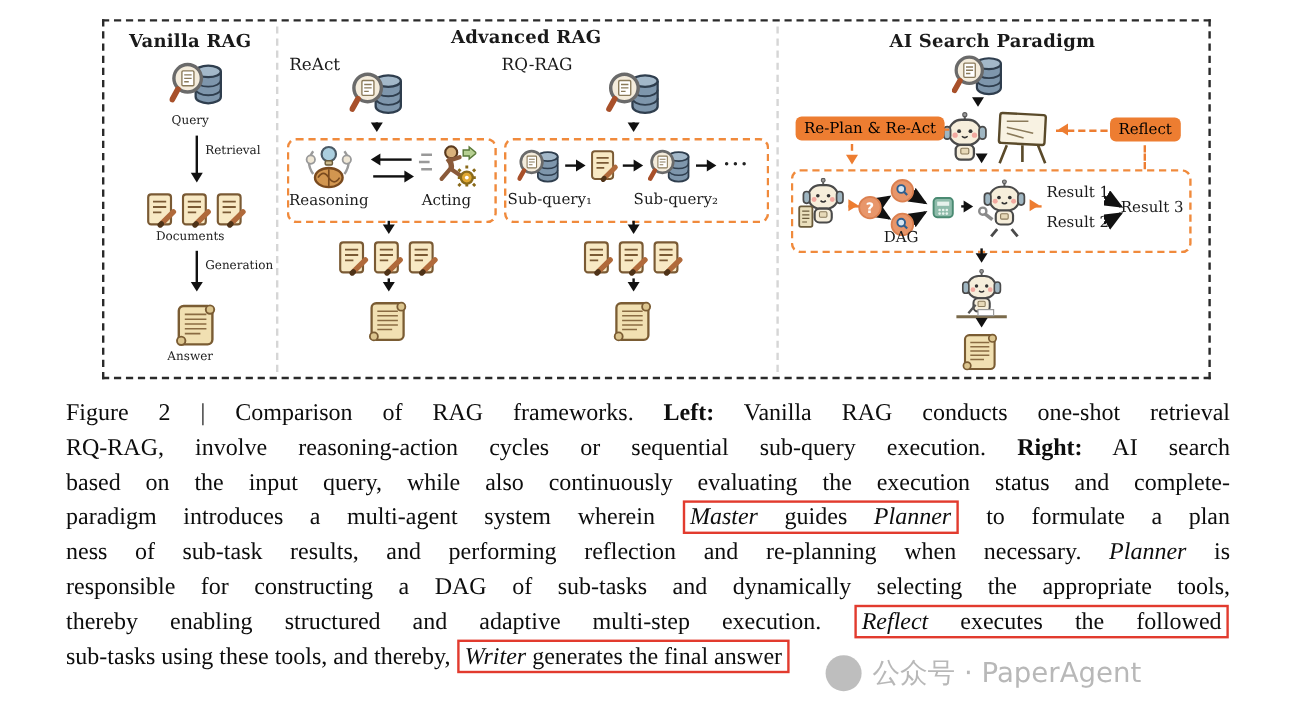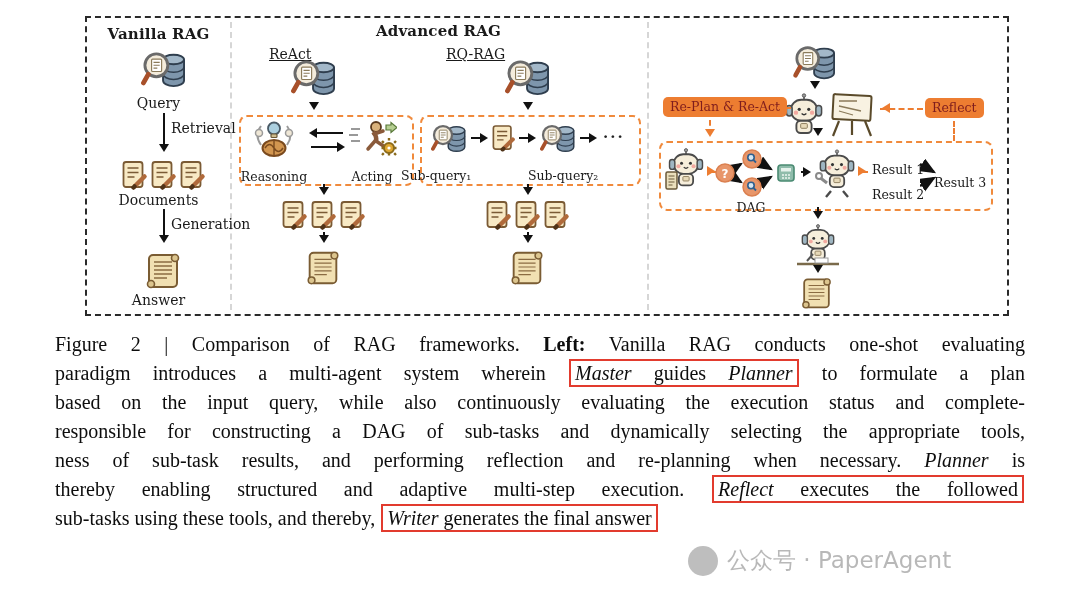--- a/index.html
+++ b/index.html
@@ -4,27 +4,27 @@
 <style>
   html,body{margin:0;padding:0;background:#fff;}
   .stage{position:relative;width:1080px;height:601px;background:#fff;overflow:hidden;
          font-family:"DejaVu Serif",serif;color:#1a1a1a;}
   .defs{position:absolute;width:0;height:0;overflow:hidden;}
   .fig{position:absolute;left:85px;top:16px;width:920px;height:296px;
        border:2px dashed #2a2a2a;}
   .fig *{position:absolute;}
   .divider{top:4px;bottom:4px;width:0;border-left:2px dashed #d6d6d6;}
   .ptitle{font-weight:bold;font-size:15px;text-align:center;letter-spacing:.2px;}
-  .subtitle{font-size:14px;text-decoration:underline;margin-left:28px;}
-  .lbl{font-size:14px;white-space:nowrap;}
+  .subtitle{font-size:14px;}
+  .lbl{font-size:10px;white-space:nowrap;}
   .lbl.c{text-align:center;}
-  .lbl.sm{font-size:12.5px;margin-top:10px;}
+  .lbl.sm{font-size:12.5px;}
   .ellipsis{font-size:15px;font-weight:bold;letter-spacing:2px;color:#222;}
   .obox{border:2px dashed #F08A3C;border-radius:8px;}
-  .otag{background:#ED7D31;color:#7f1d1d;font-size:12.5px;padding:2px 7px 3px;
+  .otag{background:#ED7D31;color:#000000;font-size:12.5px;padding:2px 7px 3px;
         border-radius:5px;white-space:nowrap;}
   
   .arr-v{width:2px;background:#111;}
   .arr-v::after{content:"";position:absolute;left:-4px;bottom:-8px;
      border:5px solid transparent;border-top:8px solid #111;}
   .arr-h{height:2px;background:#111;}
   .arr-h.hr::after{content:"";position:absolute;right:-7px;top:-4px;
      border:5px solid transparent;border-left:8px solid #111;}
   .arr-h.hl::before{content:"";position:absolute;left:-7px;top:-4px;
      border:5px solid transparent;border-right:8px solid #111;}
@@ -177,41 +177,42 @@
 
     <div class="subtitle" style="left:331px;top:28px">RQ-RAG</div>
     <svg style="left:418px;top:40px" width="46" height="42" viewBox="0 0 48 44">
         <use href="#i-query"></use>
       </svg>
     <div class="arr-v" style="left:440px;top:84px;height:5px"></div>
     <div class="obox" style="left:333px;top:97px;width:217px;height:67px"></div>
     <svg style="left:344px;top:105px" width="36" height="33" viewBox="0 0 48 44">
         <use href="#i-query"></use>
       </svg>
-    <div class="lbl c sm" style="left:314px;top:140px;width:68px">Sub-query₁</div>
+    <div class="lbl c sm" style="left:336px;top:140px;width:68px">Sub-query₁</div>
     <div class="arr-h hr" style="left:384px;top:119px;width:15px"></div>
     <svg style="left:405px;top:106px" width="24" height="28" viewBox="0 0 26 30">
         <use href="#i-doc"></use>
       </svg>
     <div class="arr-h hr" style="left:432px;top:119px;width:15px"></div>
     <svg style="left:453px;top:105px" width="36" height="33" viewBox="0 0 48 44">
         <use href="#i-query"></use>
       </svg>
     <div class="lbl c sm" style="left:441px;top:140px;width:68px">Sub-query₂</div>
     <div class="arr-h hr" style="left:493px;top:119px;width:15px"></div>
     <div class="ellipsis" style="left:516px;top:110px">···</div>
     <div class="arr-v" style="left:440px;top:166px;height:8px"></div>
     <svg style="left:399px;top:182px" width="84" height="30" viewBox="0 0 84 30">
         <use href="#i-docs3"></use>
       </svg>
     <div class="arr-v" style="left:440px;top:214px;height:8px"></div>
     <svg style="left:420px;top:229px" width="40" height="40" viewBox="0 0 42 42">
         <use href="#i-scroll"></use>
       </svg>
 
+    <div class="ptitle" style="left:560px;top:7px;width:360px">AI Search Paradigm</div>
     <svg style="left:706px;top:26px" width="44" height="40" viewBox="0 0 48 44">
         <use href="#i-query"></use>
       </svg>
     <div class="arr-v" style="left:727px;top:64px;height:4px"></div>
     <svg style="left:698px;top:74px" width="92" height="46" viewBox="0 0 92 46">
       <use href="#i-robot" x="0" y="1" width="38" height="44"></use>
       <use href="#i-easel" x="44" y="0" width="46" height="46"></use>
     </svg>
     <div class="otag" style="left:576px;top:79px">Re-Plan &amp; Re-Act</div>
     <div class="dash-h hl" style="left:690px;top:89px;width:14px"></div>
@@ -284,25 +285,26 @@
       <line x1="12" y1="37" x2="18" y2="30" stroke="#555" stroke-width="2"></line>
       <rect x="20" y="34" width="13" height="5" fill="#fff" stroke="#9a9a9a" stroke-width="1"></rect>
     </svg>
     <div class="arr-v" style="left:730px;top:248px;height:4px"></div>
     <svg style="left:711px;top:256px" width="37" height="37" viewBox="0 0 42 42">
         <use href="#i-scroll"></use>
       </svg>
   </div>
 
   <div class="caption">
-    <div class="cline"><span>Figure 2 | Comparison of RAG frameworks.  </span><span class="b">Left:</span><span> Vanilla RAG conducts one-shot evaluating</span></div>
+    <div class="cline"><span>Figure 2 | Comparison of RAG frameworks.  </span><span class="b">Left:</span><span> Vanilla RAG conducts one-shot retrieval</span></div>
+    <div class="cline"><span>RQ-RAG, involve reasoning-action cycles or sequential sub-query execution. </span><span class="b">Right:</span><span> AI search</span></div>
+    <div class="cline"><span>based on the input query, while also continuously evaluating the execution status and complete-</span></div>
     <div class="cline"><span>paradigm introduces a multi-agent system wherein </span><span class="rbox"><span class="i">Master</span><span> guides </span><span class="i">Planner</span></span><span> to formulate a plan</span></div>
-    <div class="cline"><span>based on the input query, while also continuously evaluating the execution status and complete-</span></div>
+    <div class="cline"><span>ness of sub-task results, and performing reflection and re-planning when necessary. </span><span class="i">Planner</span><span> is</span></div>
     <div class="cline"><span>responsible for constructing a DAG of sub-tasks and dynamically selecting the appropriate tools,</span></div>
-    <div class="cline"><span>ness of sub-task results, and performing reflection and re-planning when necessary. </span><span class="i">Planner</span><span> is</span></div>
     <div class="cline"><span>thereby enabling structured and adaptive multi-step execution. </span><span class="rbox"><span class="i">Reflect</span><span> executes the followed</span></span></div>
     <div class="cline last"><span>sub-tasks using these tools, and thereby, </span><span class="rbox"><span class="i">Writer</span><span> generates the final answer</span></span></div>
   </div>
 
   <div class="watermark">
     <span class="wm-logo"></span>
     <span>公众号 · PaperAgent</span>
   </div>
 
 </div>

